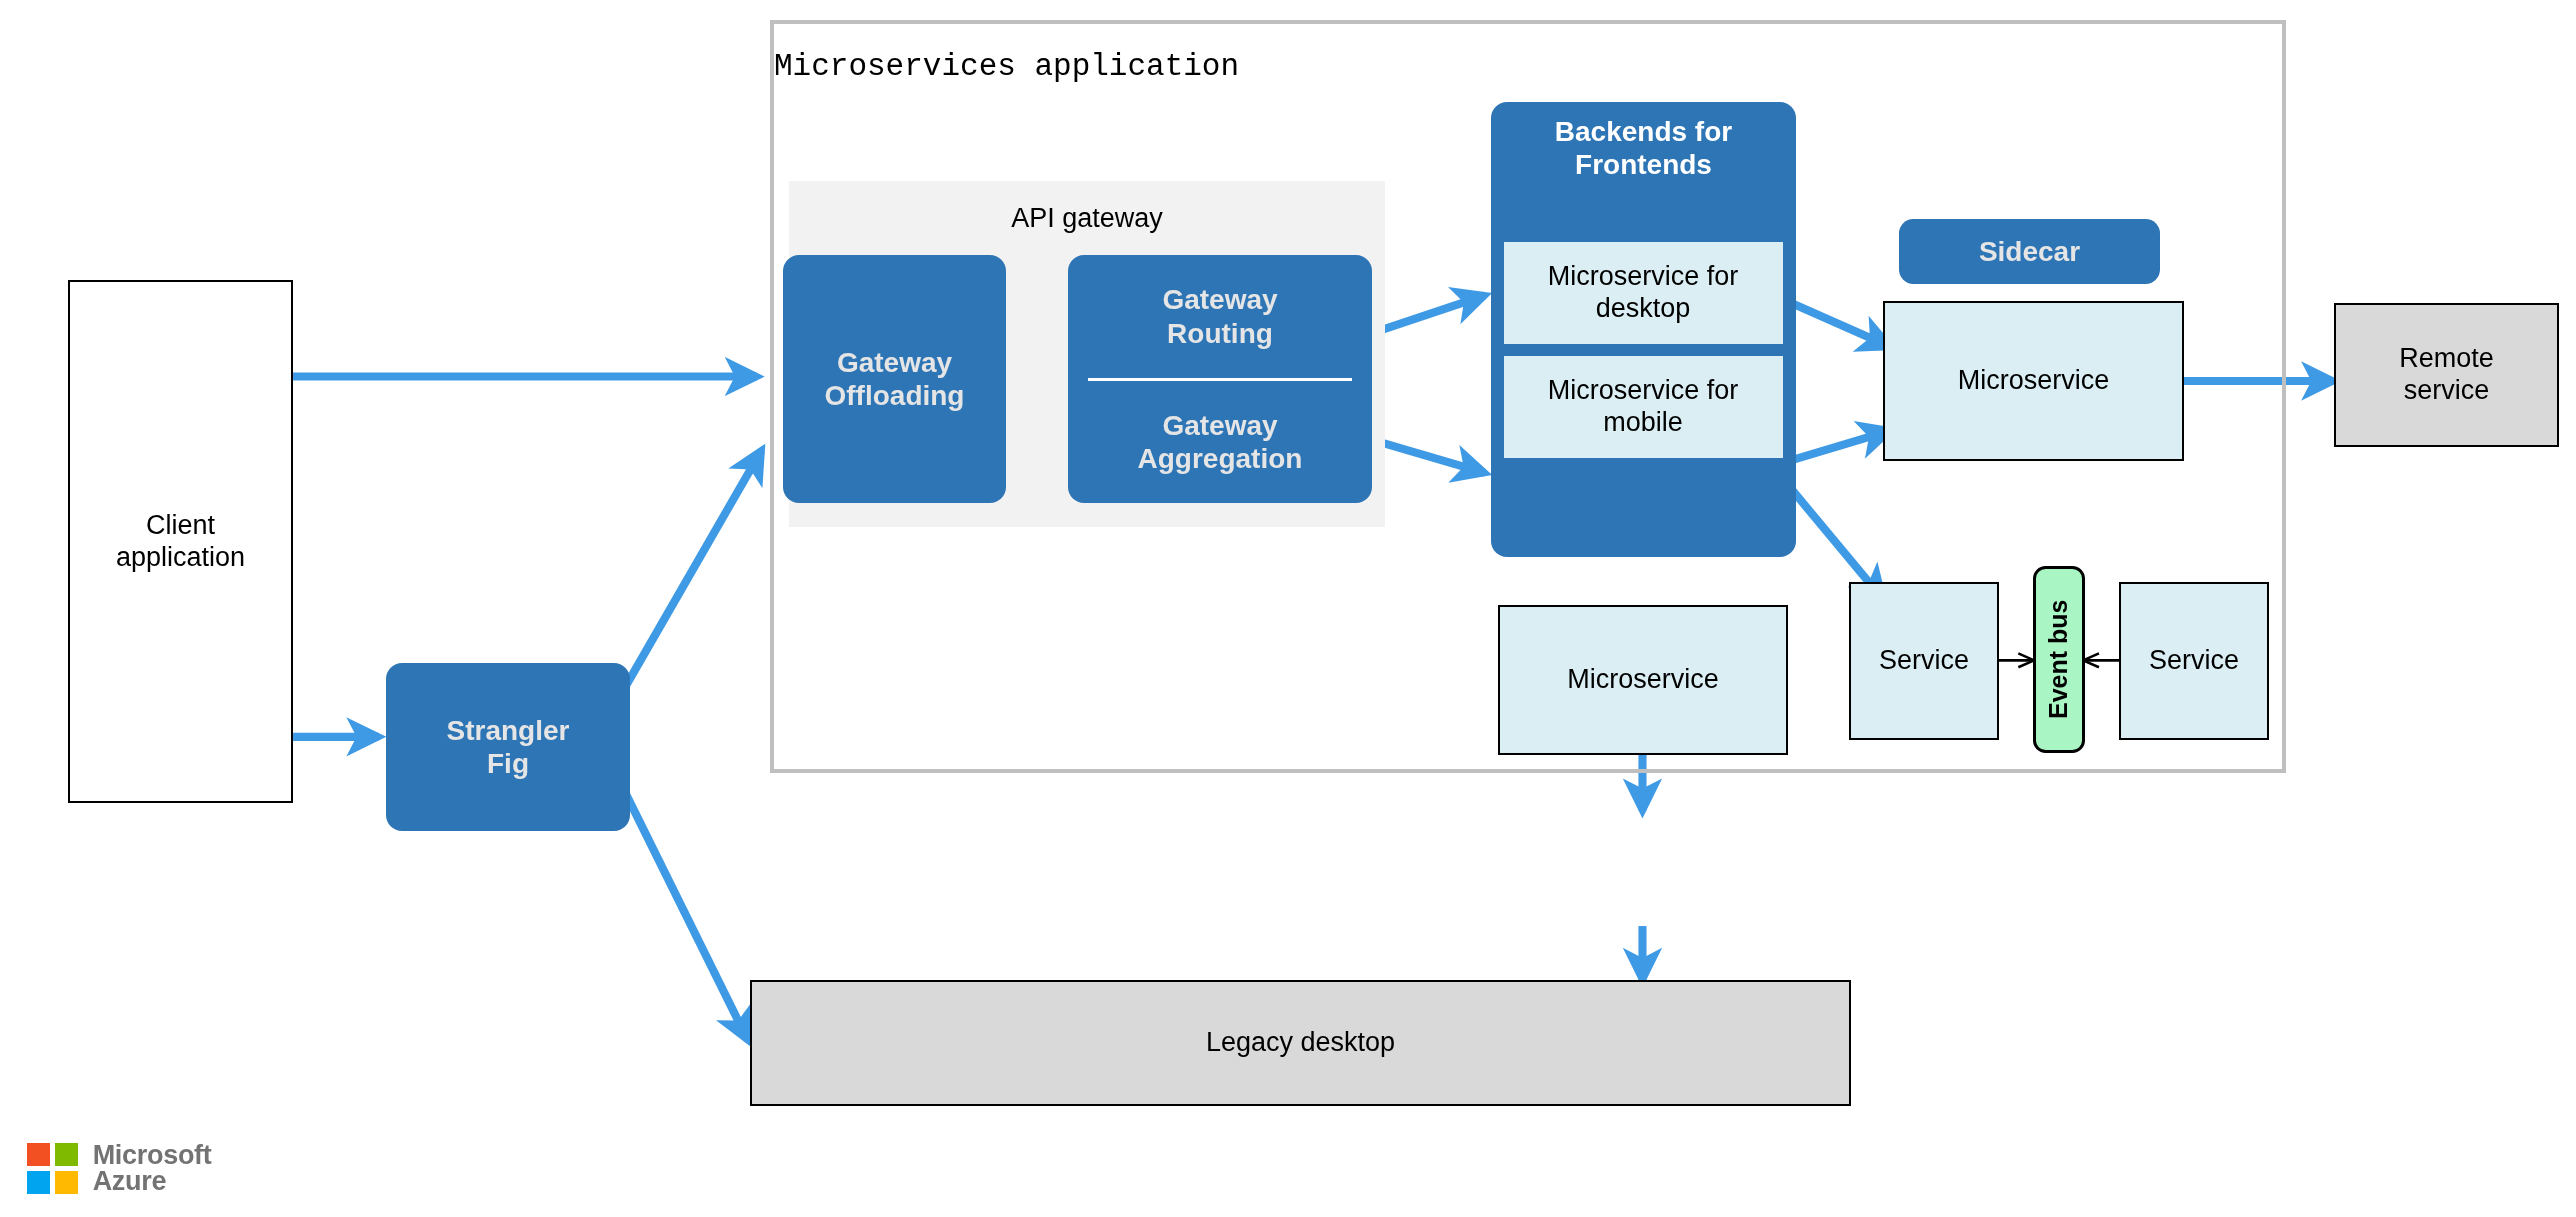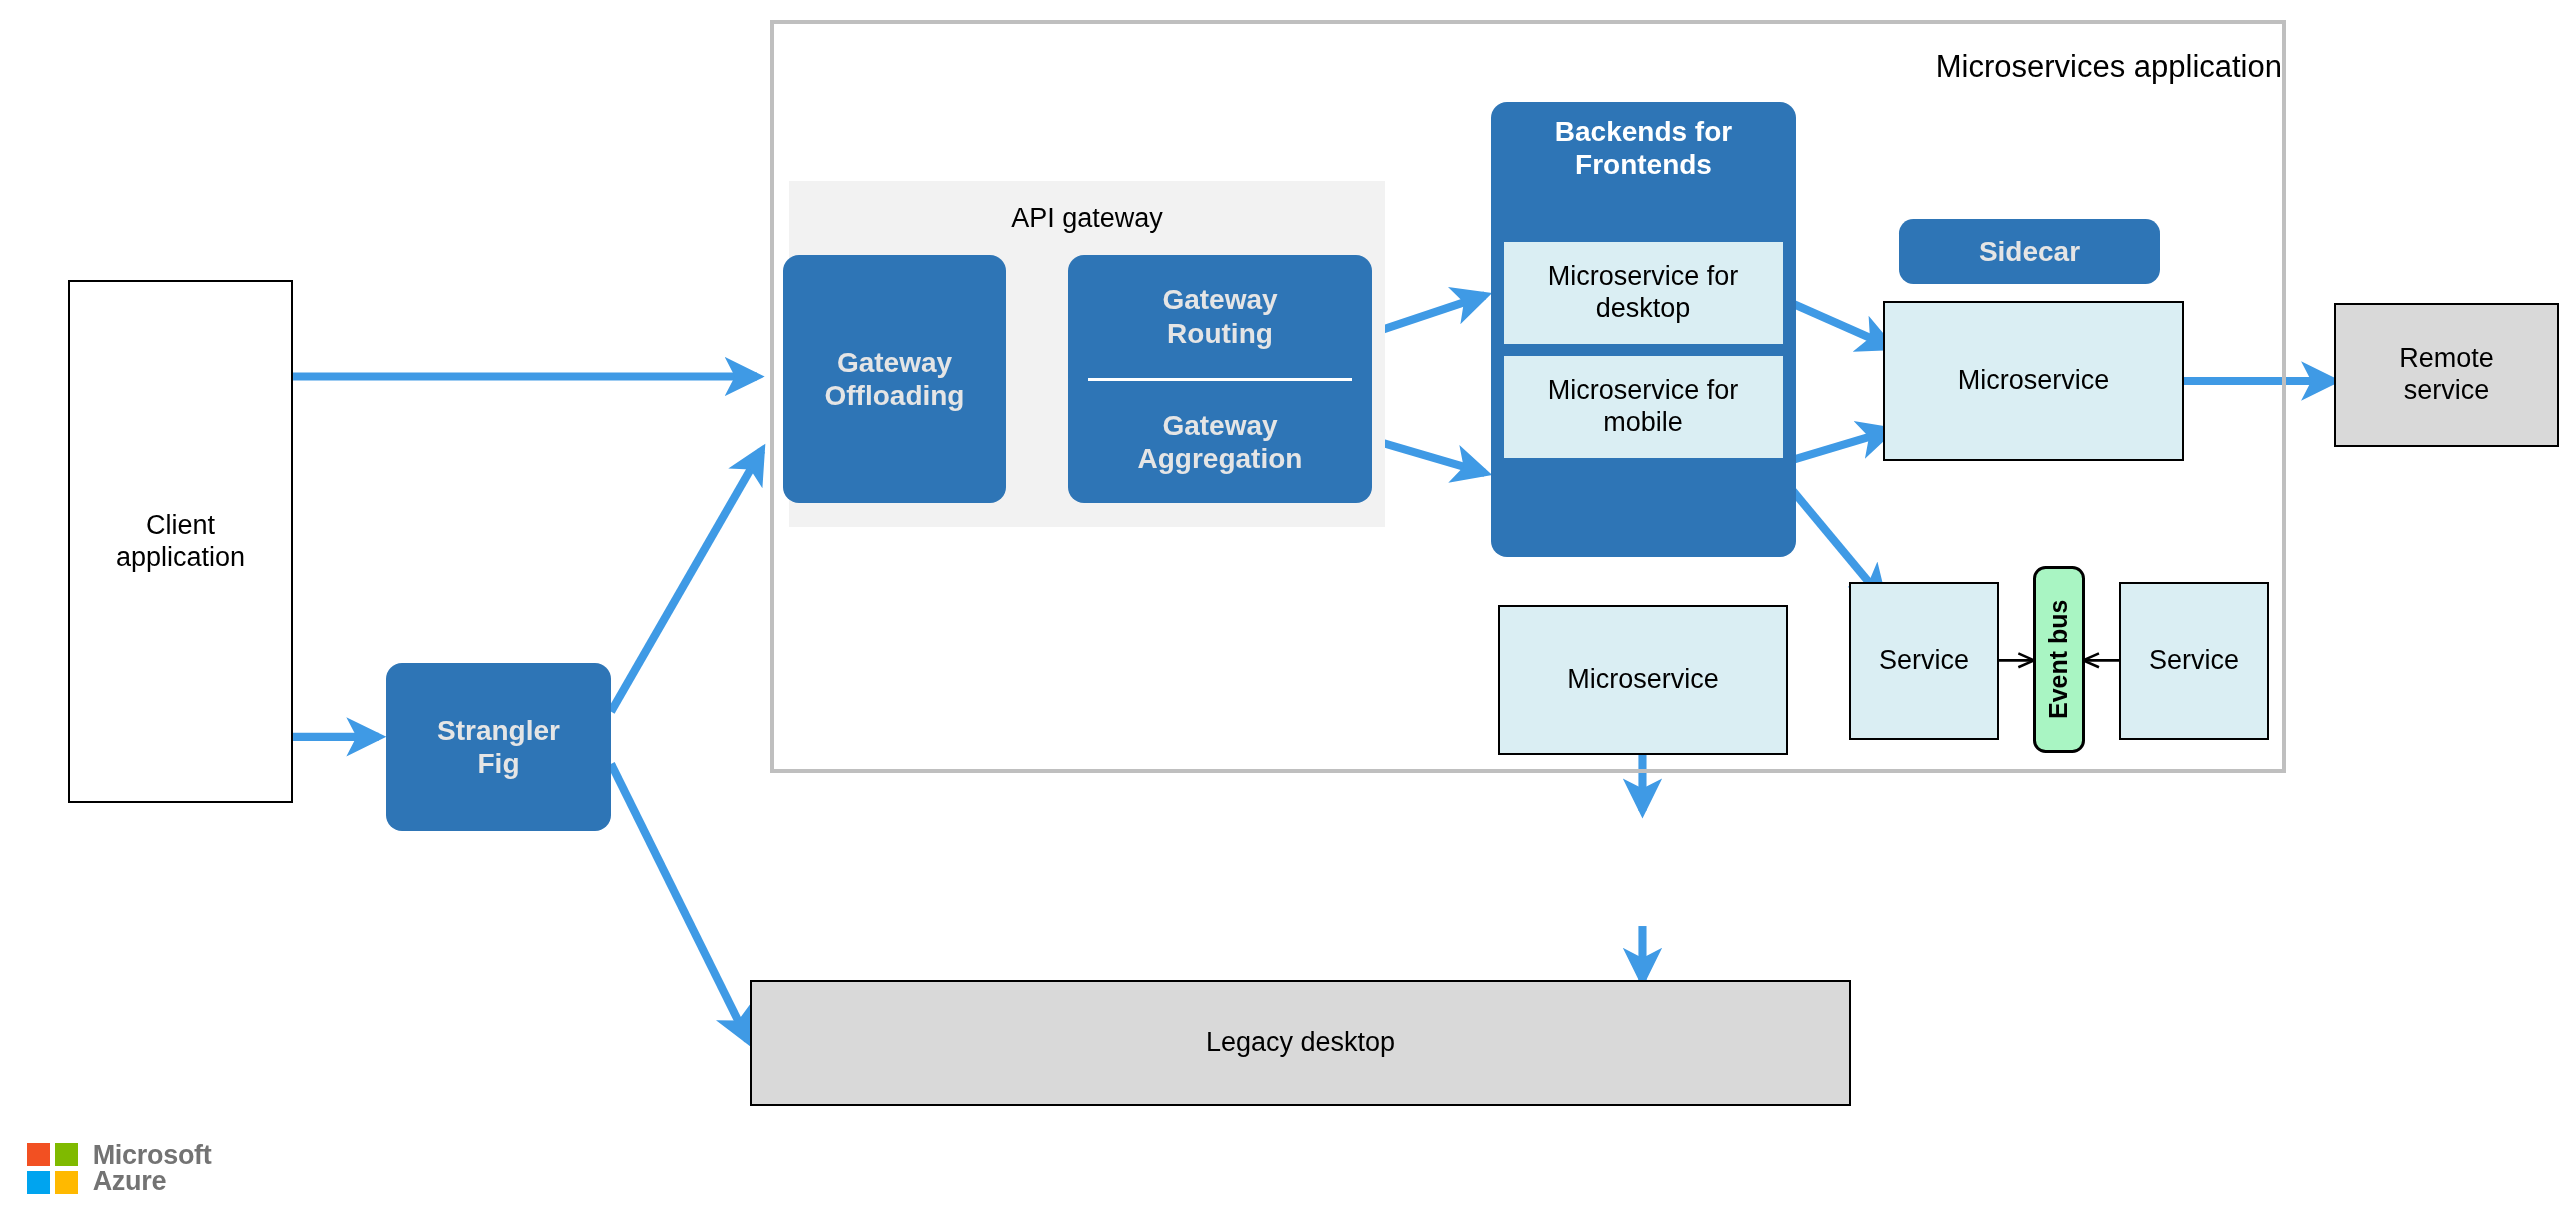--- a/index.html
+++ b/index.html
@@ -31,23 +31,24 @@
     border: 4.5px solid #bfbfbf;
     background: transparent;
     align-items: flex-start;
     justify-content: center;
   }
   .container-title {
     position: absolute;
     top: 25px;
     left: 0;
     right: 0;
-    text-align: right;
+    text-align: left;
     font-size: 31px;
     color: #000000;
+    font-family: Liberation Mono, monospace;
   }
   .gray-panel {
     background: #f2f2f2;
     border: none;
     align-items: flex-start;
     justify-content: center;
   }
   .gray-panel-title {
     position: absolute;
     top: 21.6px;
@@ -212,21 +213,21 @@
 
   <div class="node gray-panel" style="left:789px; top:181px; width:596px; height:346px;">
     <span class="gray-panel-title">API gateway</span>
   </div>
 
   <div class="node white-box" style="left:68px; top:280px; width:225px; height:523px;">
     <span style="white-space:pre-line;">Client
 application</span>
   </div>
 
-  <div class="node blue-pattern" style="left:386px; top:653px; width:225px; height:168px;">
+  <div class="node blue-pattern" style="left:386px; top:653px; width:244px; height:168px;">
     <span style="white-space:pre-line;">Strangler
 Fig</span>
   </div>
 
   <div class="node blue-pattern" style="left:783px; top:245px; width:223px; height:248px;">
     <span style="white-space:pre-line;">Gateway
 Offloading</span>
   </div>
 
   <div class="node blue-pattern" style="left:1068px; top:245px; width:304px; height:248px; display:block;">

